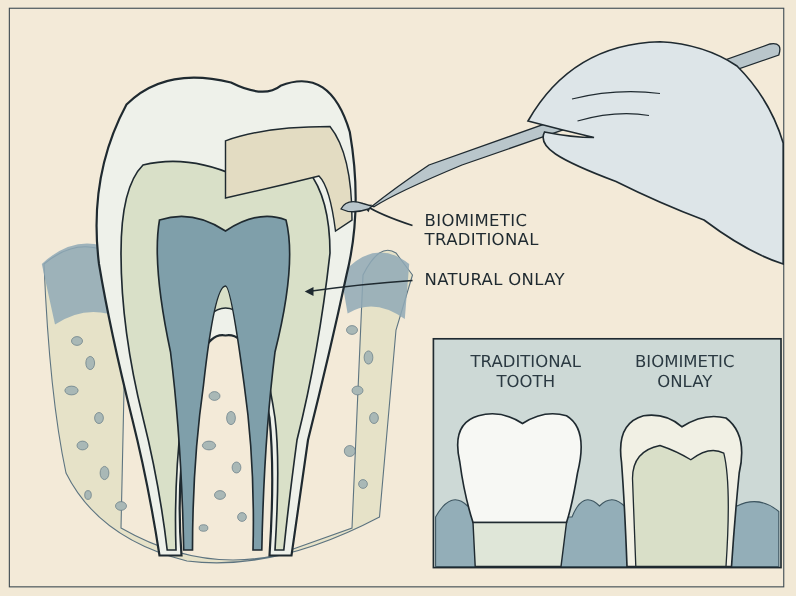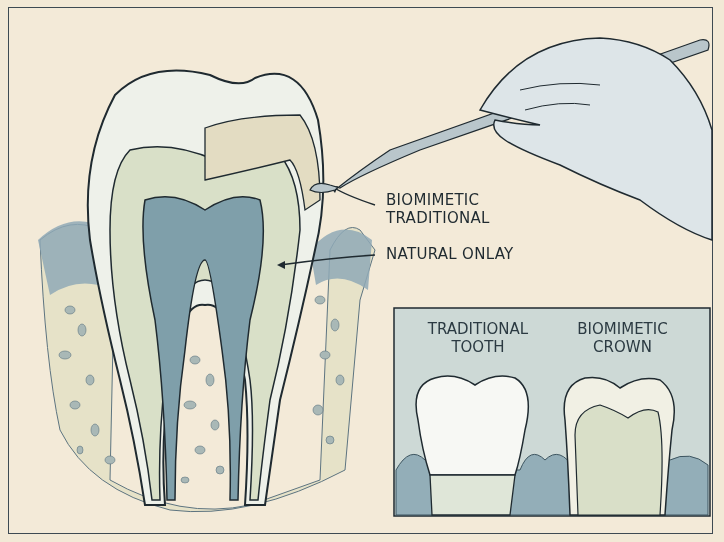--- a/index.html
+++ b/index.html
@@ -89,14 +89,14 @@
 <div class="label" style="left:386px;top:245px;">
   <div>NATURAL ONLAY</div>
 </div>
 
 <div class="panel-label" style="left:408px;top:320px;width:140px;">
   <div>TRADITIONAL</div>
   <div>TOOTH</div>
 </div>
 <div class="panel-label" style="left:555px;top:320px;width:135px;">
   <div>BIOMIMETIC</div>
-  <div>CROWN</div>
+  <div>ONLAY</div>
 </div>
 
 </body></html>

